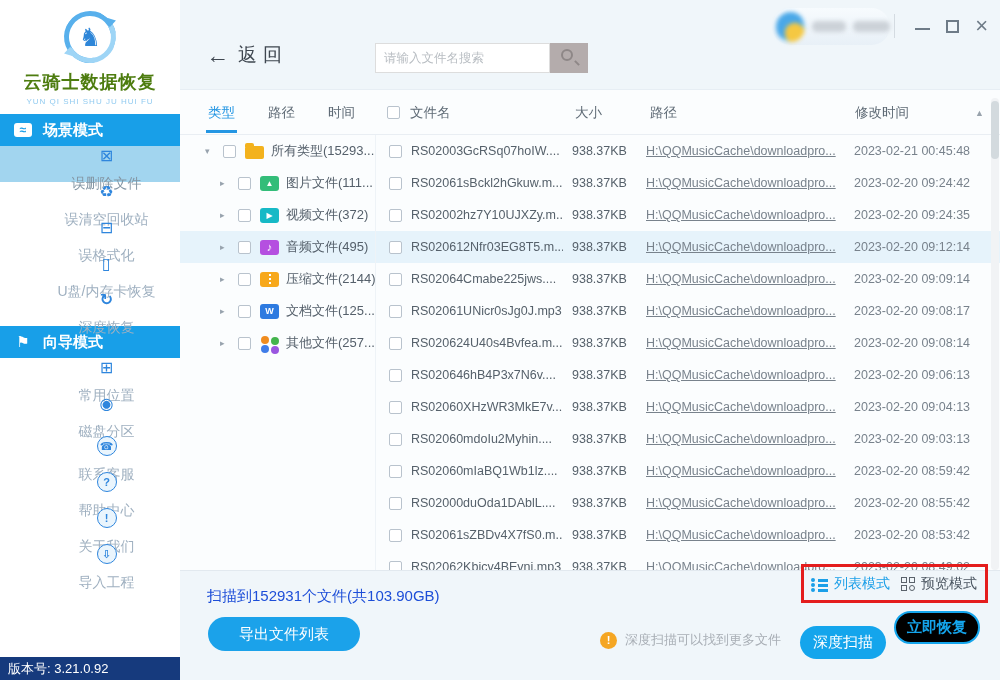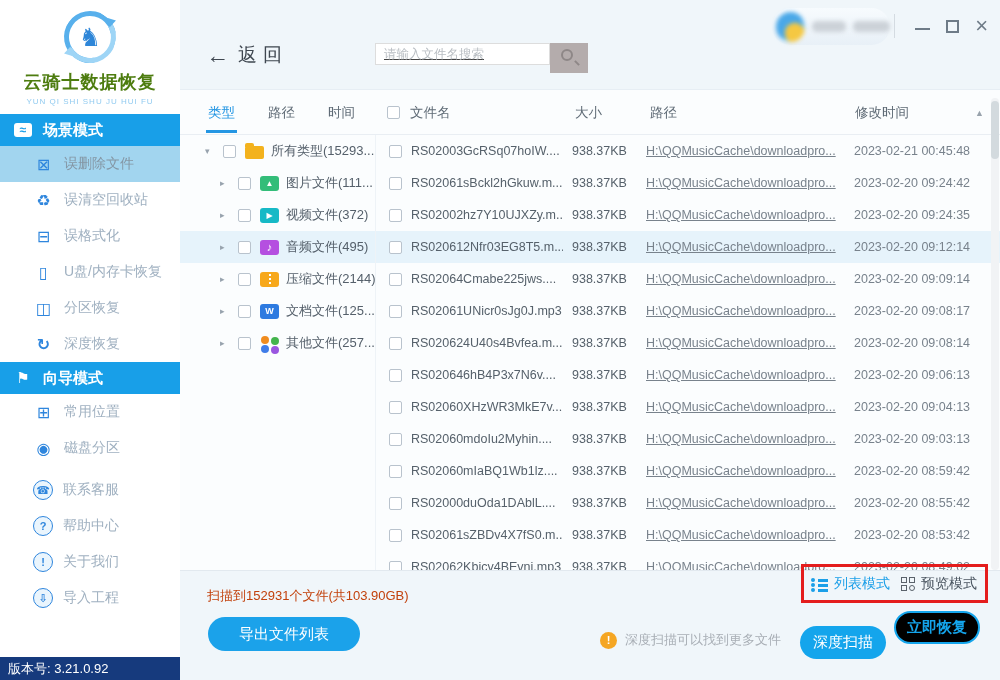--- a/index.html
+++ b/index.html
@@ -20,21 +20,21 @@
   .logo-sub{margin-top:3px;font-size:8px;color:#92cbf0;letter-spacing:1px;}
 
   .section-header{height:32px;background:#189fe8;color:#fff;display:flex;align-items:center;gap:10px;
                   padding-left:13px;font-size:15px;font-weight:bold;}
   .shicon{width:20px;display:flex;align-items:center;justify-content:center;flex:none;}
   .scene-box{width:18px;height:14px;background:#fff;border-radius:3px;color:#1b9fe8;font-size:12px;font-weight:bold;
              display:flex;align-items:center;justify-content:center;}
   .flag{font-size:15px;color:#fff;}
   .bars{width:18px;height:2.5px;background:#fff;border-radius:1px;box-shadow:0 5px 0 #fff,0 10px 0 #fff;margin-bottom:10px;}
 
-  .nav-item{height:36px;display:flex;align-items:center;gap:10px;padding-left:33px;font-size:14px;color:#9fb0c0;cursor:pointer;}
+  .nav-item{height:36px;display:flex;align-items:center;gap:10px;padding-left:33px;font-size:14px;color:#9fb0c0;cursor:pointer;flex-direction:column;}
   .nav-item.active{background:#a2d5ef;color:#8496a4;}
   .nav-icon{width:21px;display:flex;align-items:center;justify-content:center;color:#2f86dd;font-size:16px;flex:none;}
   .deleted-files-icon::before{content:"⊠";}
   .recycle-bin-icon::before{content:"♻";}
   .format-disk-icon::before{content:"⊟";}
   .usb-card-icon::before{content:"▯";}
   .partition-recovery-icon::before{content:"◫";}
   .deep-recovery-icon::before{content:"↻";font-weight:bold;}
   .common-location-icon::before{content:"⊞";}
   .disk-partition-icon::before{content:"◉";}
@@ -49,21 +49,21 @@
            display:flex;align-items:center;padding-left:8px;}
 
   
   .main{position:absolute;left:180px;top:0;width:820px;height:680px;background:#f0f6fa;}
 
   .topbar{position:absolute;left:0;right:0;top:0;height:90px;background:#f0f6fa;border-bottom:1px solid #e7eef4;}
   .back{position:absolute;left:26px;top:42px;display:flex;align-items:center;gap:9px;font-size:19px;color:#3f4750;cursor:pointer;}
   .back-arrow{font-size:23px;line-height:1;}
   .back-label{letter-spacing:6px;}
   .searchbar{position:absolute;left:195px;top:43px;display:flex;height:30px;}
-  .search-input{width:175px;height:22px;border:1px solid #ddd;background:#fff;padding:0 8px;font-size:12.5px;color:#444;outline:none;text-decoration:underline;}
+  .search-input{width:175px;height:30px;border:1px solid #ddd;background:#fff;padding:0 8px;font-size:12.5px;color:#444;outline:none;}
   .search-input::placeholder{color:#b9bec3;}
   .search-btn{width:38px;height:30px;background:#b4acac;border:none;position:relative;cursor:pointer;}
   .mag-circle{position:absolute;left:11px;top:6px;width:12px;height:12px;border:2px solid #8e8787;border-radius:50%;}
   .mag-tail{position:absolute;left:24px;top:19px;width:6px;height:2px;background:#8e8787;transform:rotate(45deg);}
 
   .account{position:absolute;right:110px;top:8px;width:118px;height:37px;border-radius:19px;
            background:linear-gradient(#f7fbfe,#e8f0f7);display:flex;align-items:center;padding-left:4px;gap:7px;}
   .account-logo{width:30px;height:30px;border-radius:50%;filter:blur(2px);
      background:radial-gradient(circle at 65% 70%,#f5c842 0 35%,transparent 36%),
                 radial-gradient(circle at 40% 40%,#4aa8e8 0 60%,#8fd0f6 61%);}
@@ -135,21 +135,21 @@
   .list-mode-icon::before{content:"";position:absolute;left:0;top:1px;width:4px;height:4px;border-radius:50%;background:#1b9fe8;
       box-shadow:0 5px 0 #1b9fe8,0 10px 0 #1b9fe8;}
   .list-mode-icon::after{content:"";position:absolute;left:7px;top:2px;width:10px;height:2.5px;background:#1b9fe8;
       box-shadow:0 5px 0 #1b9fe8,0 10px 0 #1b9fe8;}
   .preview-mode-icon{display:grid;grid-template-columns:6px 6px;grid-gap:2px;flex:none;}
   .pv-sq{width:6px;height:6px;border:1.5px solid #5a626b;}
   .pv-ci{width:6px;height:6px;border:1.5px solid #5a626b;border-radius:50%;}
 
   
   .footer{position:absolute;left:0;right:0;bottom:0;height:110px;background:#f0f6fa;border-top:1px solid #e2e9ef;}
-  .scan-status{position:absolute;left:27px;top:16px;font-size:13px;color:#c2410c;}
+  .scan-status{position:absolute;left:27px;top:16px;font-size:15px;color:#1d4ed8;}
   .pill{border:none;border-radius:17px;font-size:15px;display:flex;align-items:center;justify-content:center;cursor:pointer;
         font-family:"Liberation Sans","DejaVu Sans",sans-serif;}
   .export-btn{position:absolute;left:28px;top:46px;width:152px;height:34px;background:#1ba2ea;color:#fff;}
   .hint{position:absolute;left:420px;top:60px;display:flex;align-items:center;gap:8px;font-size:13px;color:#a8aeb5;}
   .warn-circle{width:17px;height:17px;border-radius:50%;background:#f5a623;color:#fff;font-size:11px;font-weight:bold;
                display:flex;align-items:center;justify-content:center;flex:none;}
   .deep-scan-btn{position:absolute;left:620px;top:55px;width:86px;height:33px;background:#14a5ec;color:#fff;}
   .recover-btn{position:absolute;left:714px;top:40px;width:86px;height:33px;background:#000000;border:2px solid #14a5ec;
                color:#14a5ec;font-weight:bold;}
 </style>
@@ -192,24 +192,20 @@
         <div class="nav-item">
           <span class="nav-icon format-disk-icon"></span>
           <span class="nav-label">误格式化</span>
         </div>
 
         <div class="nav-item">
           <span class="nav-icon usb-card-icon"></span>
           <span class="nav-label">U盘/内存卡恢复</span>
         </div>
 
-        <div class="nav-item">
-          <span class="nav-icon partition-recovery-icon"></span>
-          <span class="nav-label">分区恢复</span>
-        </div>
 
         <div class="nav-item">
           <span class="nav-icon deep-recovery-icon"></span>
           <span class="nav-label">深度恢复</span>
         </div>
       </div>
 
     <div class="section-header">
       <span class="shicon">
           <span class="flag">⚑</span>

